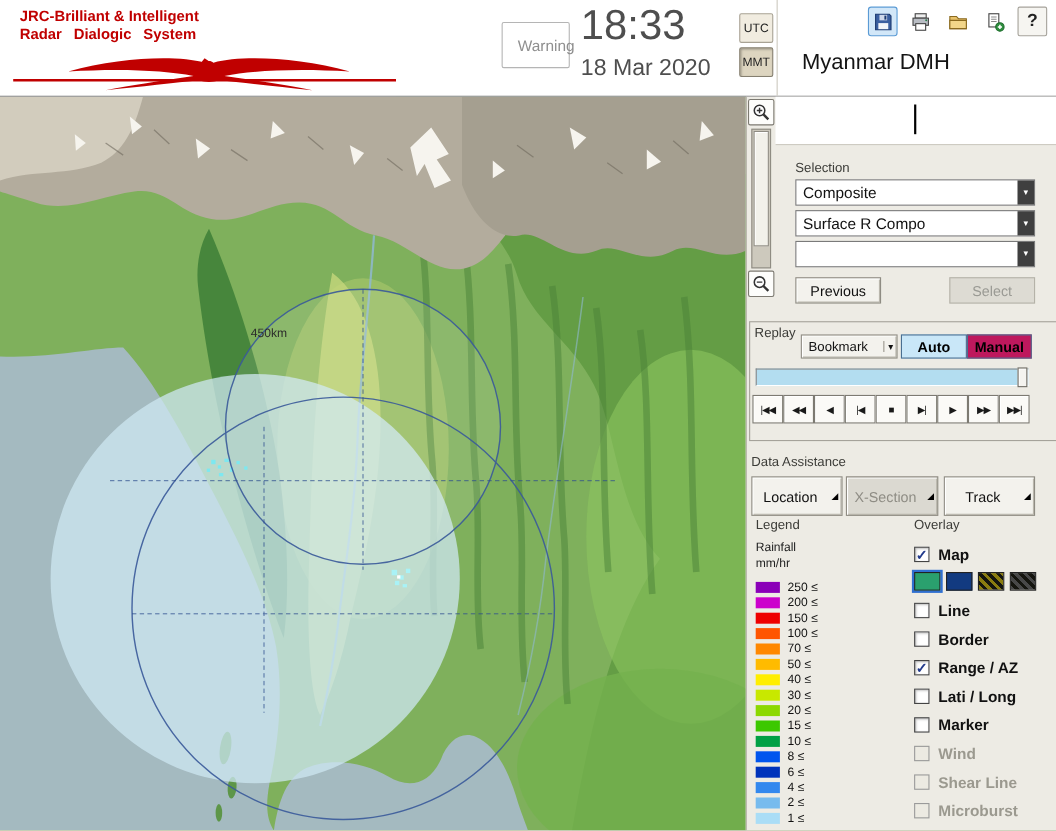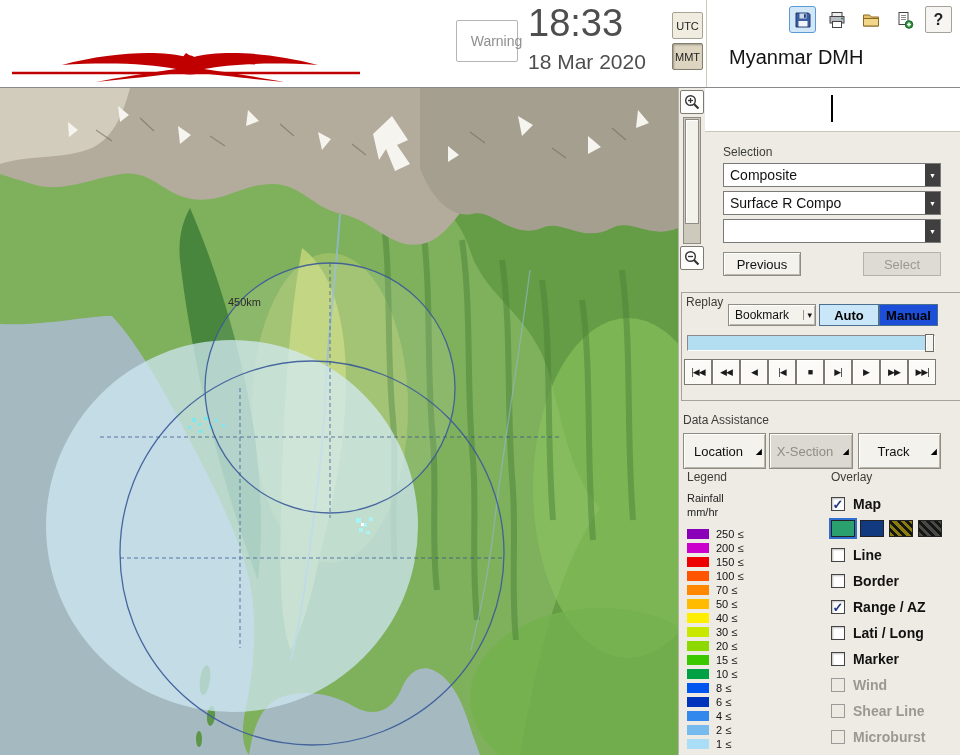--- a/index.html
+++ b/index.html
@@ -70,21 +70,21 @@
              font-family:inherit; font-size:13px; }
   .replay-box { position:absolute; left:2px; top:204px; width:287px; height:109px;
                 border:1px solid #a5a29a; }
   .grp-label { position:absolute; left:4px; top:2px; }
   .bk-btn { position:absolute; left:46px; top:11px; width:88px; height:22px; display:flex;
             align-items:center; justify-content:space-between; padding:0 3px 0 6px; font-size:12px; }
   .bk-arr { border-left:1px solid #9a978d; padding-left:3px; font-size:9px; }
   .mode-btn { position:absolute; top:11px; height:22px; font-weight:bold; font-size:13px;
               border:1px solid #4a6f91; font-family:inherit; cursor:pointer; }
   .auto { left:137px; width:60px; background:#c9e7f8; }
-  .manual { left:197px; width:59px; background:#1d4ed8; }
+  .manual { left:197px; width:59px; background:#be185d; }
   .slider { position:absolute; left:5px; top:42px; width:248px; height:16px; background:#b3ddf0;
             border-top:1px solid #8a8a8a; border-left:1px solid #8a8a8a;
             border-bottom:1px solid #fff; border-right:1px solid #fff; cursor:pointer; }
   .sthumb { position:absolute; right:0; top:-2px; width:9px; height:18px; background:#f4f3ef;
             border:1px solid #6f6c64; box-shadow:inset 1px 1px 0 #fff; cursor:grab; }
   .pb-row { position:absolute; left:2px; top:66px; display:flex; }
   .pb-btn { width:28px; height:26px; background:#fbfaf7; border:1px solid #7d7a72;
             box-shadow:inset 1px 1px 0 #fff; font-size:9px; letter-spacing:-1px; color:#1a1a1a;
             font-family:inherit; cursor:pointer; padding:0; }
   .da-label { position:absolute; left:4px; top:325px; }
@@ -115,20 +115,24 @@
   .ov-sw.sel { outline:2px solid #2f6fd0; }
 </style>
 </head>
 <body>
 
 <div class="app">
 
   <header>
     <div class="logo">
       <div class="logo-row">
+        <span class="logo-tag">
+          <span>JRC-Brilliant &amp; Intelligent</span>
+          <span>Radar Dialogic System</span>
+        </span>
       </div>
       <svg class="eagle" width="352" height="34" viewBox="0 0 352 34">
         <line x1="2" y1="24" x2="350" y2="24" stroke="#c00000" stroke-width="2.4"></line>
         <path fill="#c00000" d="M176,8 C150,1 100,3 52,16 C100,13 140,15 166,20 C138,24 106,29 86,33 C118,30 150,26 171,24 C177,26 183,26 189,24 C210,26 242,30 274,33 C254,29 222,24 194,20 C220,15 260,13 308,16 C260,3 210,1 184,8 C182,6 178,6 176,8 Z"></path>
         <path fill="#c00000" d="M176,4 l9,6 l-9,4 l-4,-5 z"></path>
       </svg>
     </div>
     <div class="warning-box">Warning</div>
     <div class="clock-time">18:33</div>
     <div class="clock-date">18 Mar 2020</div>

